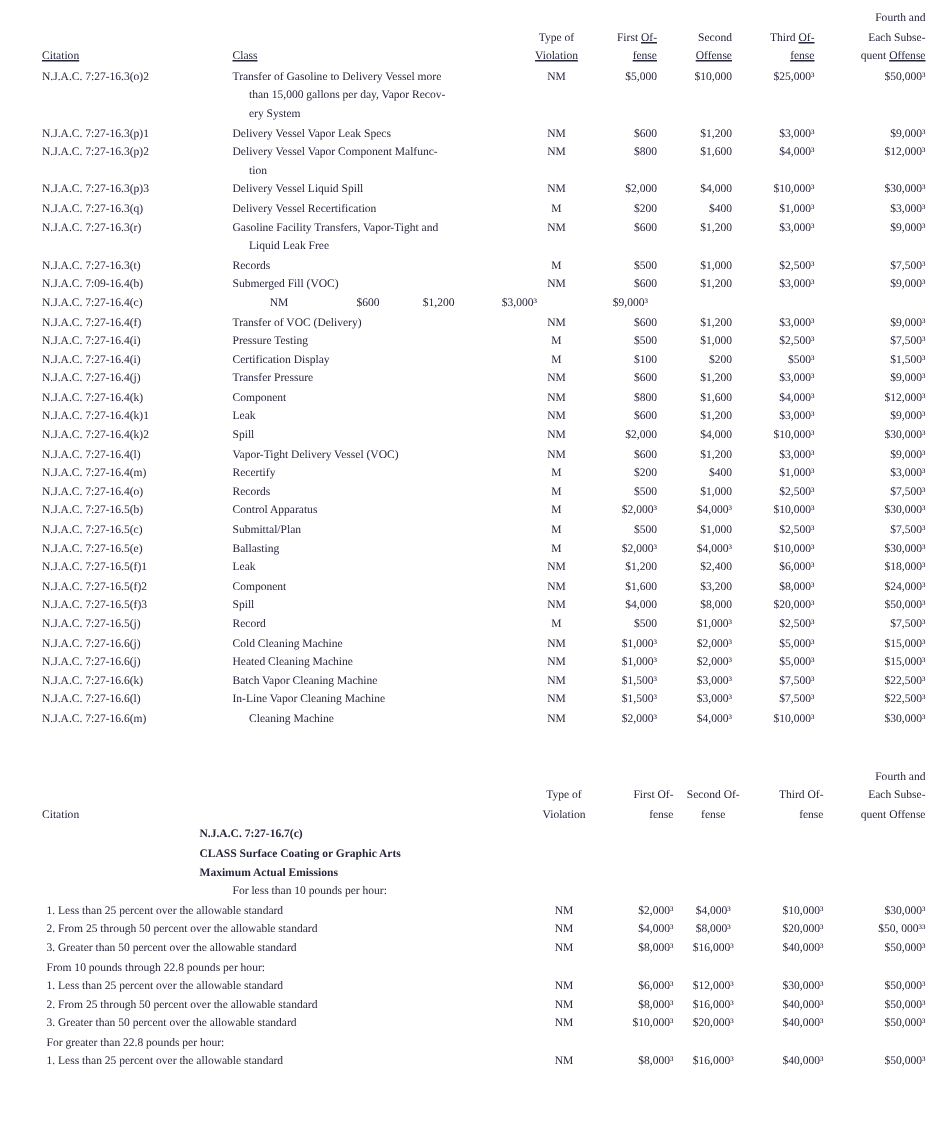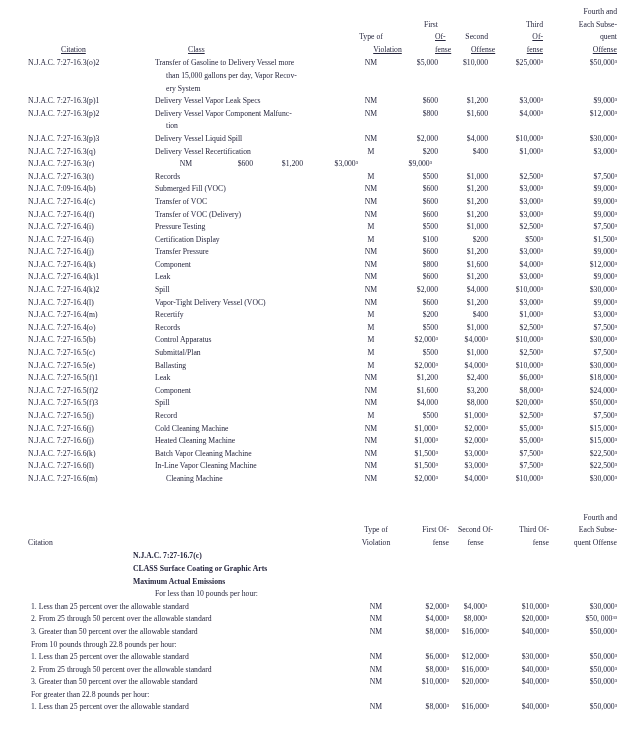--- a/index.html
+++ b/index.html
@@ -7,21 +7,21 @@
     width:624px;height:756px;box-sizing:border-box;
     background:#ffffff;color:#26263e;
     font-family:"Liberation Serif","DejaVu Serif",serif;
     font-size:7.7px;line-height:12.6px;
     padding:6px 7px 0 28px;overflow:hidden;
   }
   .tbl{width:589px;}
   .hrow{display:flex;align-items:flex-end;margin-bottom:1px;}
   .row{display:flex;align-items:flex-start;}
   .cell{box-sizing:border-box;flex:0 0 auto;}
-  .u{text-decoration:underline;text-underline-offset:1px;margin-left:33px;}
+  .u{text-decoration:underline;text-underline-offset:1px;}
   
   .t1 .c-cit{width:127px;text-align:left;}
   .t1 .c-cls{width:185px;text-align:left;}
   .t1 .c-typ{width:62px;text-align:center;}
   .t1 .c-f1{width:36px;text-align:right;}
   .t1 .c-f2{width:50px;text-align:right;}
   .t1 .c-f3{width:55px;text-align:right;}
   .t1 .c-f4{width:74px;text-align:right;}
   
   .t2{margin-top:26px;}
@@ -123,20 +123,24 @@
           <div class="cls-line">Delivery Vessel Recertification</div>
         </div>
         <div class="cell c-typ">M</div>
         <div class="cell c-f1">$200</div>
         <div class="cell c-f2">$400</div>
         <div class="cell c-f3">$1,000³</div>
         <div class="cell c-f4">$3,000³</div>
       </div>
       <div class="row">
         <div class="cell c-cit">N.J.A.C. 7:27-16.3(r)</div>
+        <div class="cell c-cls">
+          <div class="cls-line">Gasoline Facility Transfers, Vapor-Tight and</div>
+          <div class="cls-line cont">Liquid Leak Free</div>
+        </div>
         <div class="cell c-typ">NM</div>
         <div class="cell c-f1">$600</div>
         <div class="cell c-f2">$1,200</div>
         <div class="cell c-f3">$3,000³</div>
         <div class="cell c-f4">$9,000³</div>
       </div>
       <div class="row">
         <div class="cell c-cit">N.J.A.C. 7:27-16.3(t)</div>
         <div class="cell c-cls">
           <div class="cls-line">Records</div>
@@ -153,23 +157,20 @@
           <div class="cls-line">Submerged Fill (VOC)</div>
         </div>
         <div class="cell c-typ">NM</div>
         <div class="cell c-f1">$600</div>
         <div class="cell c-f2">$1,200</div>
         <div class="cell c-f3">$3,000³</div>
         <div class="cell c-f4">$9,000³</div>
       </div>
       <div class="row">
         <div class="cell c-cit">N.J.A.C. 7:27-16.4(c)</div>
-        <div class="cell c-cls">
-          <div class="cls-line">Transfer of VOC</div>
-        </div>
         <div class="cell c-typ">NM</div>
         <div class="cell c-f1">$600</div>
         <div class="cell c-f2">$1,200</div>
         <div class="cell c-f3">$3,000³</div>
         <div class="cell c-f4">$9,000³</div>
       </div>
       <div class="row">
         <div class="cell c-cit">N.J.A.C. 7:27-16.4(f)</div>
         <div class="cell c-cls">
           <div class="cls-line">Transfer of VOC (Delivery)</div>

